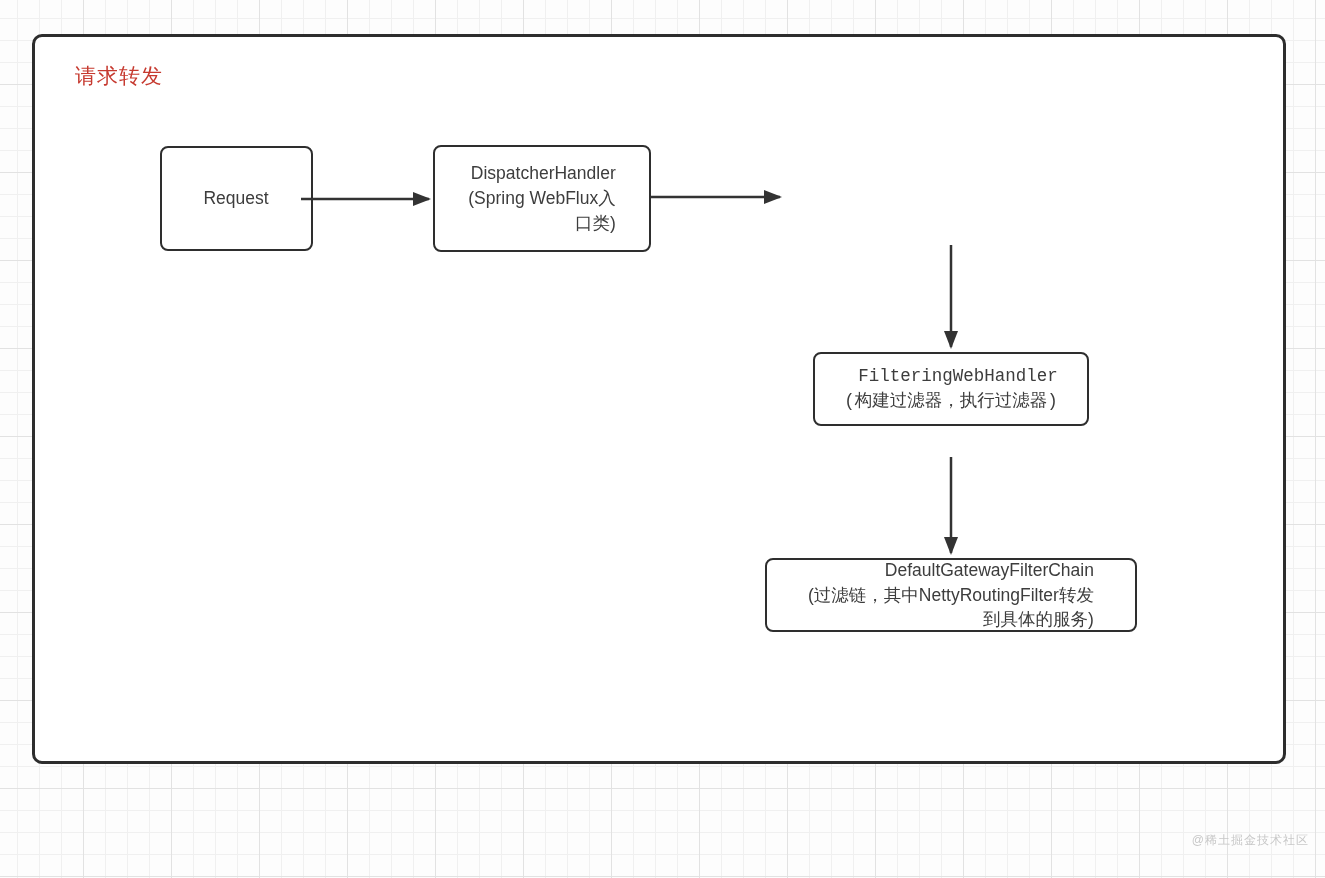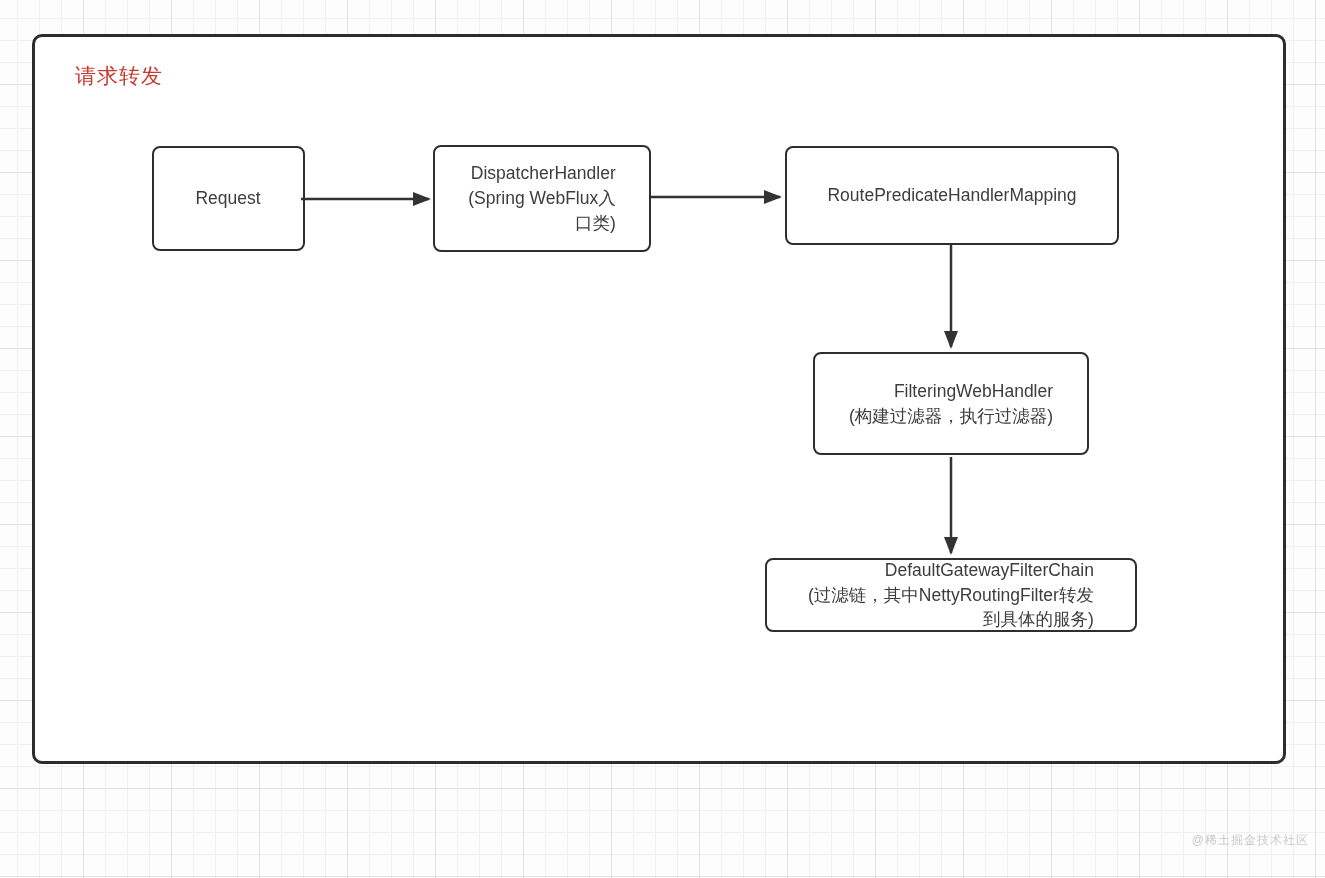--- a/index.html
+++ b/index.html
@@ -52,24 +52,24 @@
     align-items: center;
     justify-content: center;
     text-align: right;
     color: #3d3d3d;
     font-size: 17.5px;
     line-height: 1.42;
     white-space: pre-line;
     padding: 4px 8px;
   }
 
-  .n1 { left: 152px; top: 146px; width: 153px; height: 105px; padding-left: 7px; }
+  .n1 { left: 160px; top: 146px; width: 153px; height: 105px; padding-left: 7px; }
   .n2 { left: 433px; top: 145px; width: 218px; height: 107px; }
   .n3 { left: 785px; top: 146px; width: 334px; height:  99px; }
-  .n4 { left: 813px; top: 352px; width: 276px; height: 103px; }
+  .n4 { left: 813px; top: 352px; width: 276px; height: 74px; font-family: Liberation Mono, monospace; }
   .n5 { left: 765px; top: 558px; width: 372px; height:  74px; }
 
   .edges-layer {
     position: absolute;
     left: 0; top: 0;
     width: 1325px;
     height: 878px;
     pointer-events: none;
   }
   .edge {
@@ -95,21 +95,20 @@
   <div class="board"></div>
 
   <div class="diagram-title">请求转发</div>
 
   <div class="node n1">Request</div>
 
   <div class="node n2">DispatcherHandler
 (Spring WebFlux入
 口类)</div>
 
-  <div class="node n3">RoutePredicateHandlerMapping</div>
 
   <div class="node n4">FilteringWebHandler
 (构建过滤器，执行过滤器)</div>
 
   <div class="node n5">DefaultGatewayFilterChain
 (过滤链，其中NettyRoutingFilter转发
 到具体的服务)</div>
 
   <svg id="edges" class="edges-layer" width="1325" height="878" viewBox="0 0 1325 878" xmlns="http://www.w3.org/2000/svg">
     <defs>

